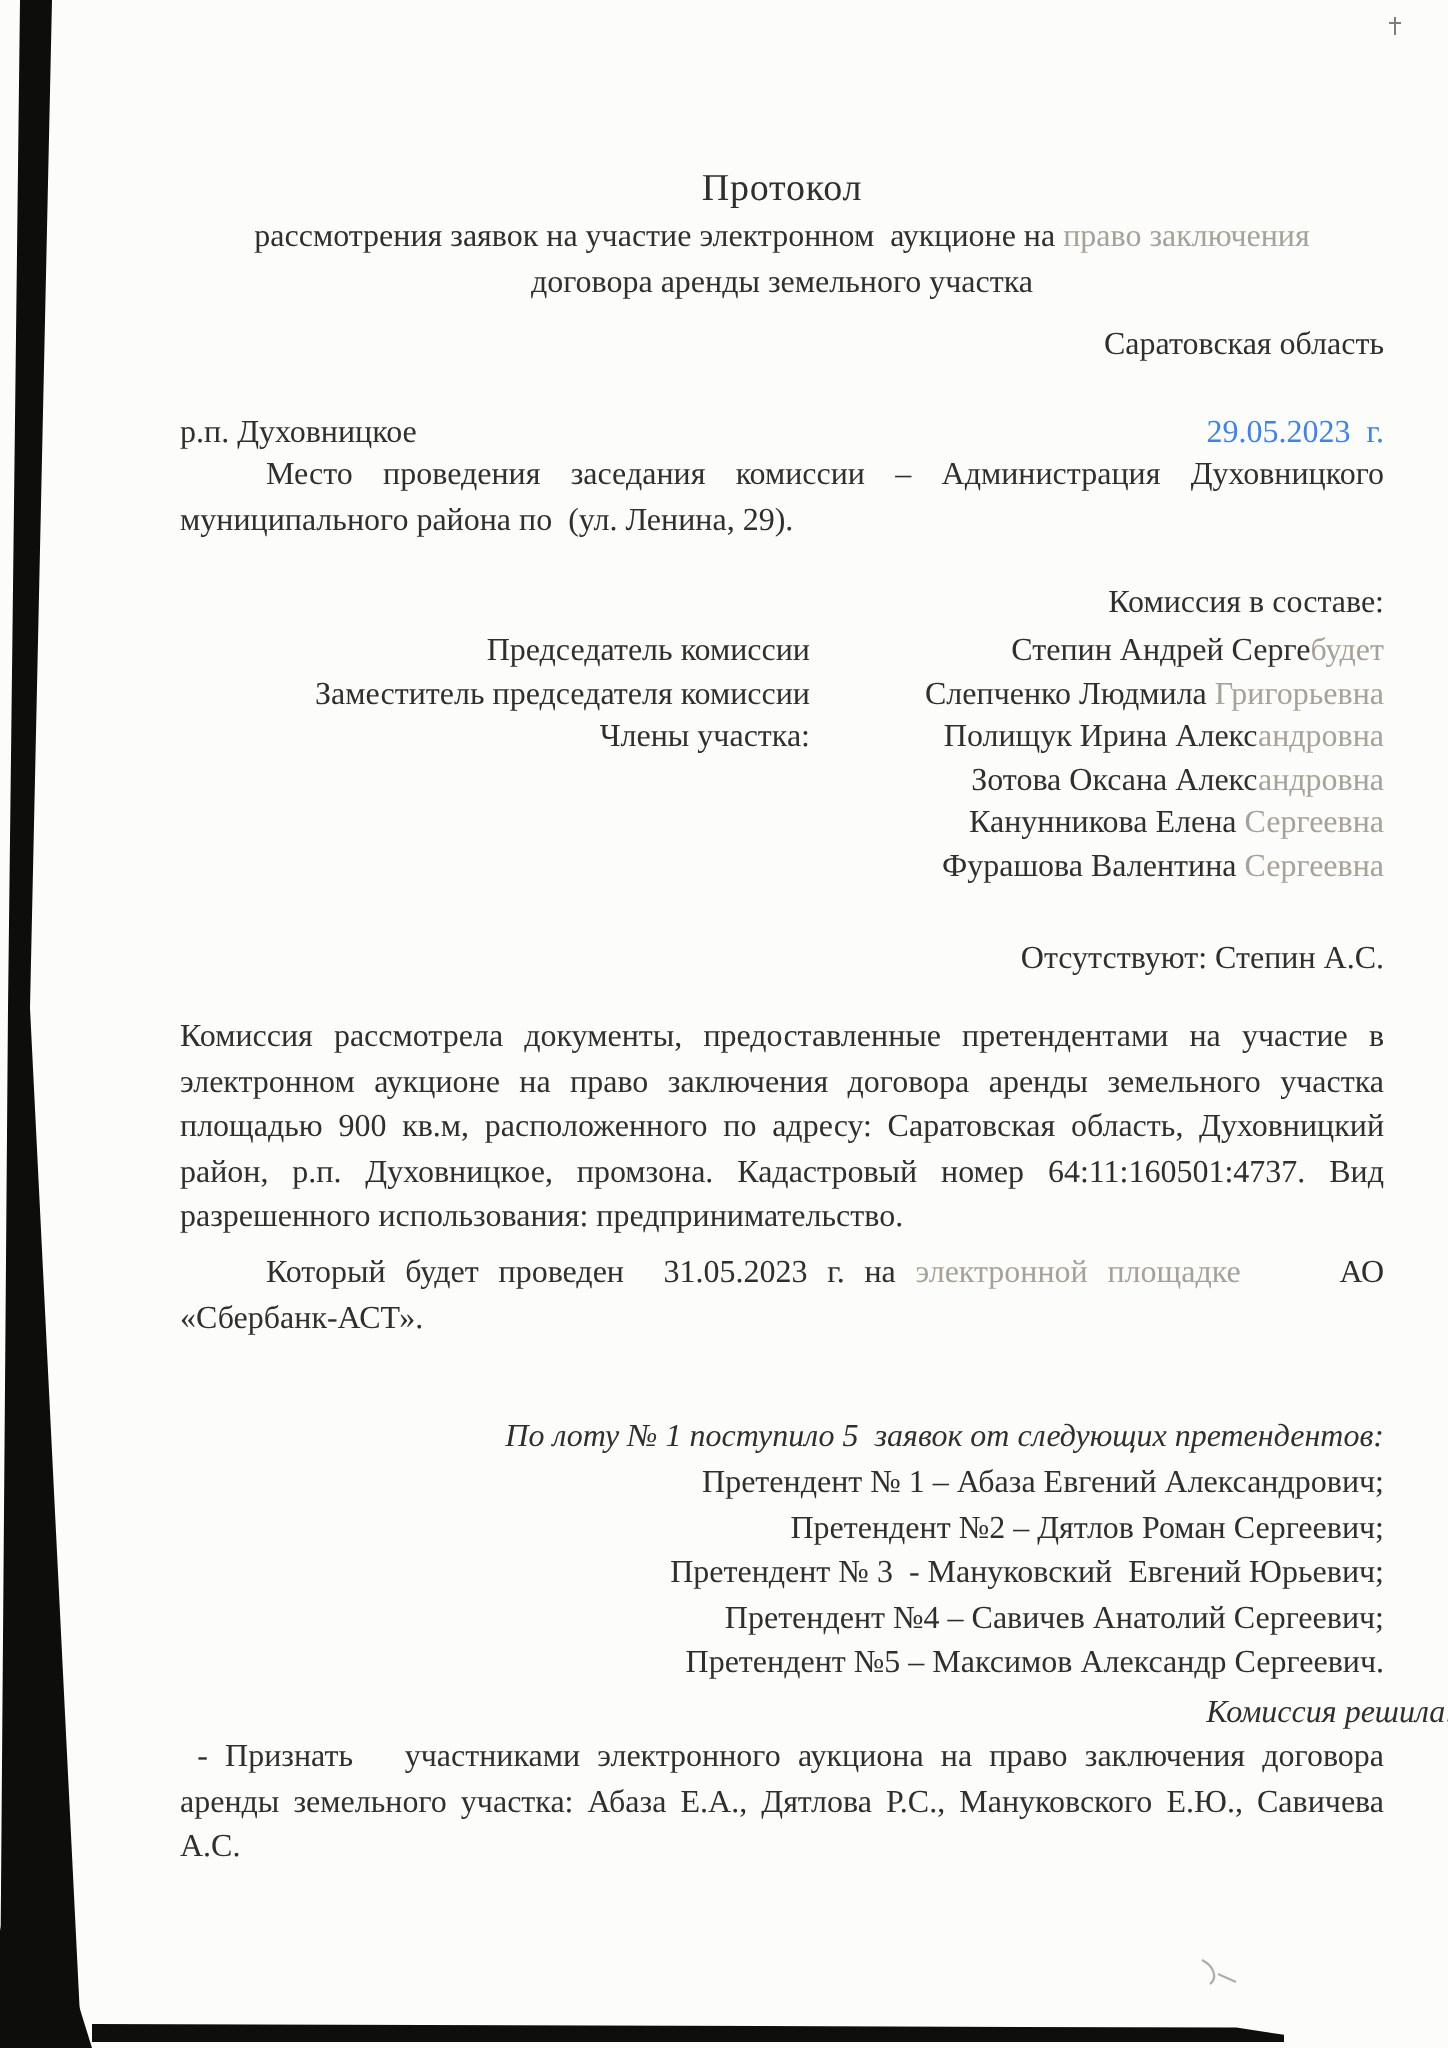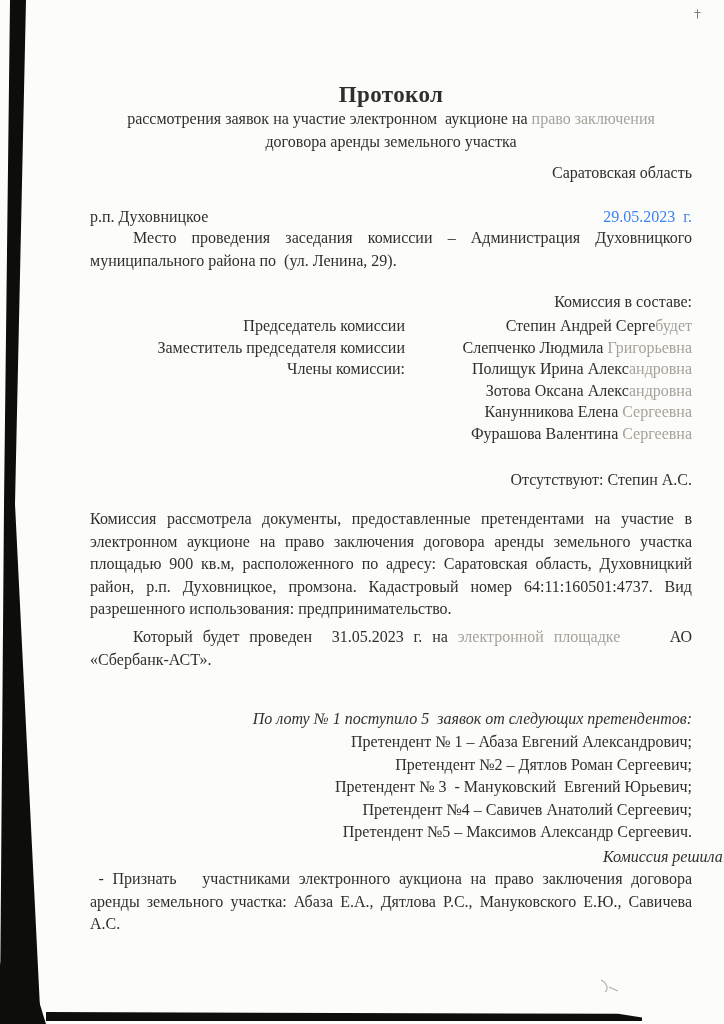--- a/index.html
+++ b/index.html
@@ -19,21 +19,21 @@
   }
   .abs{position:absolute;}
   .col{left:90px;width:602px;text-align:right;}
   .centered{text-align:center;}
   .justified{text-align:justify;}
   .indent{text-indent:43px;}
   .italic{font-style:italic;}
   .faded{color:#a6a29a;}
   .date-txt{color:#3b82f6;}
 
-  .doc-title{top:84px;font-size:23px;font-weight:bold;letter-spacing:.4px;}
+  .doc-title{top:84px;font-size:19px;font-weight:normal;letter-spacing:.4px;}
   .sub1{top:108px;}
   .sub2{top:131px;}
   .region{top:162px;}
   .place-row{top:185px;display:flex;justify-content:space-between;margin-top:21px;}
   .venue{top:227px;}
   .comm-heading{top:291px;}
   .comm-grid{top:315px;line-height:21.6px;}
   .comm-row{display:flex;}
   .comm-role{width:315px;flex:0 0 315px;}
   .comm-name{flex:1;}
@@ -82,21 +82,21 @@
   <div class="abs col comm-grid">
     <div class="comm-row">
       <span class="comm-role">Председатель комиссии</span>
       <span class="comm-name"><span>Степин Андрей Серге</span><span class="faded">будет</span></span>
     </div>
     <div class="comm-row">
       <span class="comm-role">Заместитель председателя комиссии</span>
       <span class="comm-name"><span>Слепченко Людмила </span><span class="faded">Григорьевна</span></span>
     </div>
     <div class="comm-row">
-      <span class="comm-role">Члены комиссии:</span>
+      <span class="comm-role">Члены участка:</span>
       <span class="comm-name"><span>Полищук Ирина Алекс</span><span class="faded">андровна</span></span>
     </div>
     <div class="comm-row">
       <span class="comm-role"></span>
       <span class="comm-name"><span>Зотова Оксана Алекс</span><span class="faded">андровна</span></span>
     </div>
     <div class="comm-row">
       <span class="comm-role"></span>
       <span class="comm-name"><span>Канунникова Елена </span><span class="faded">Сергеевна</span></span>
     </div>

